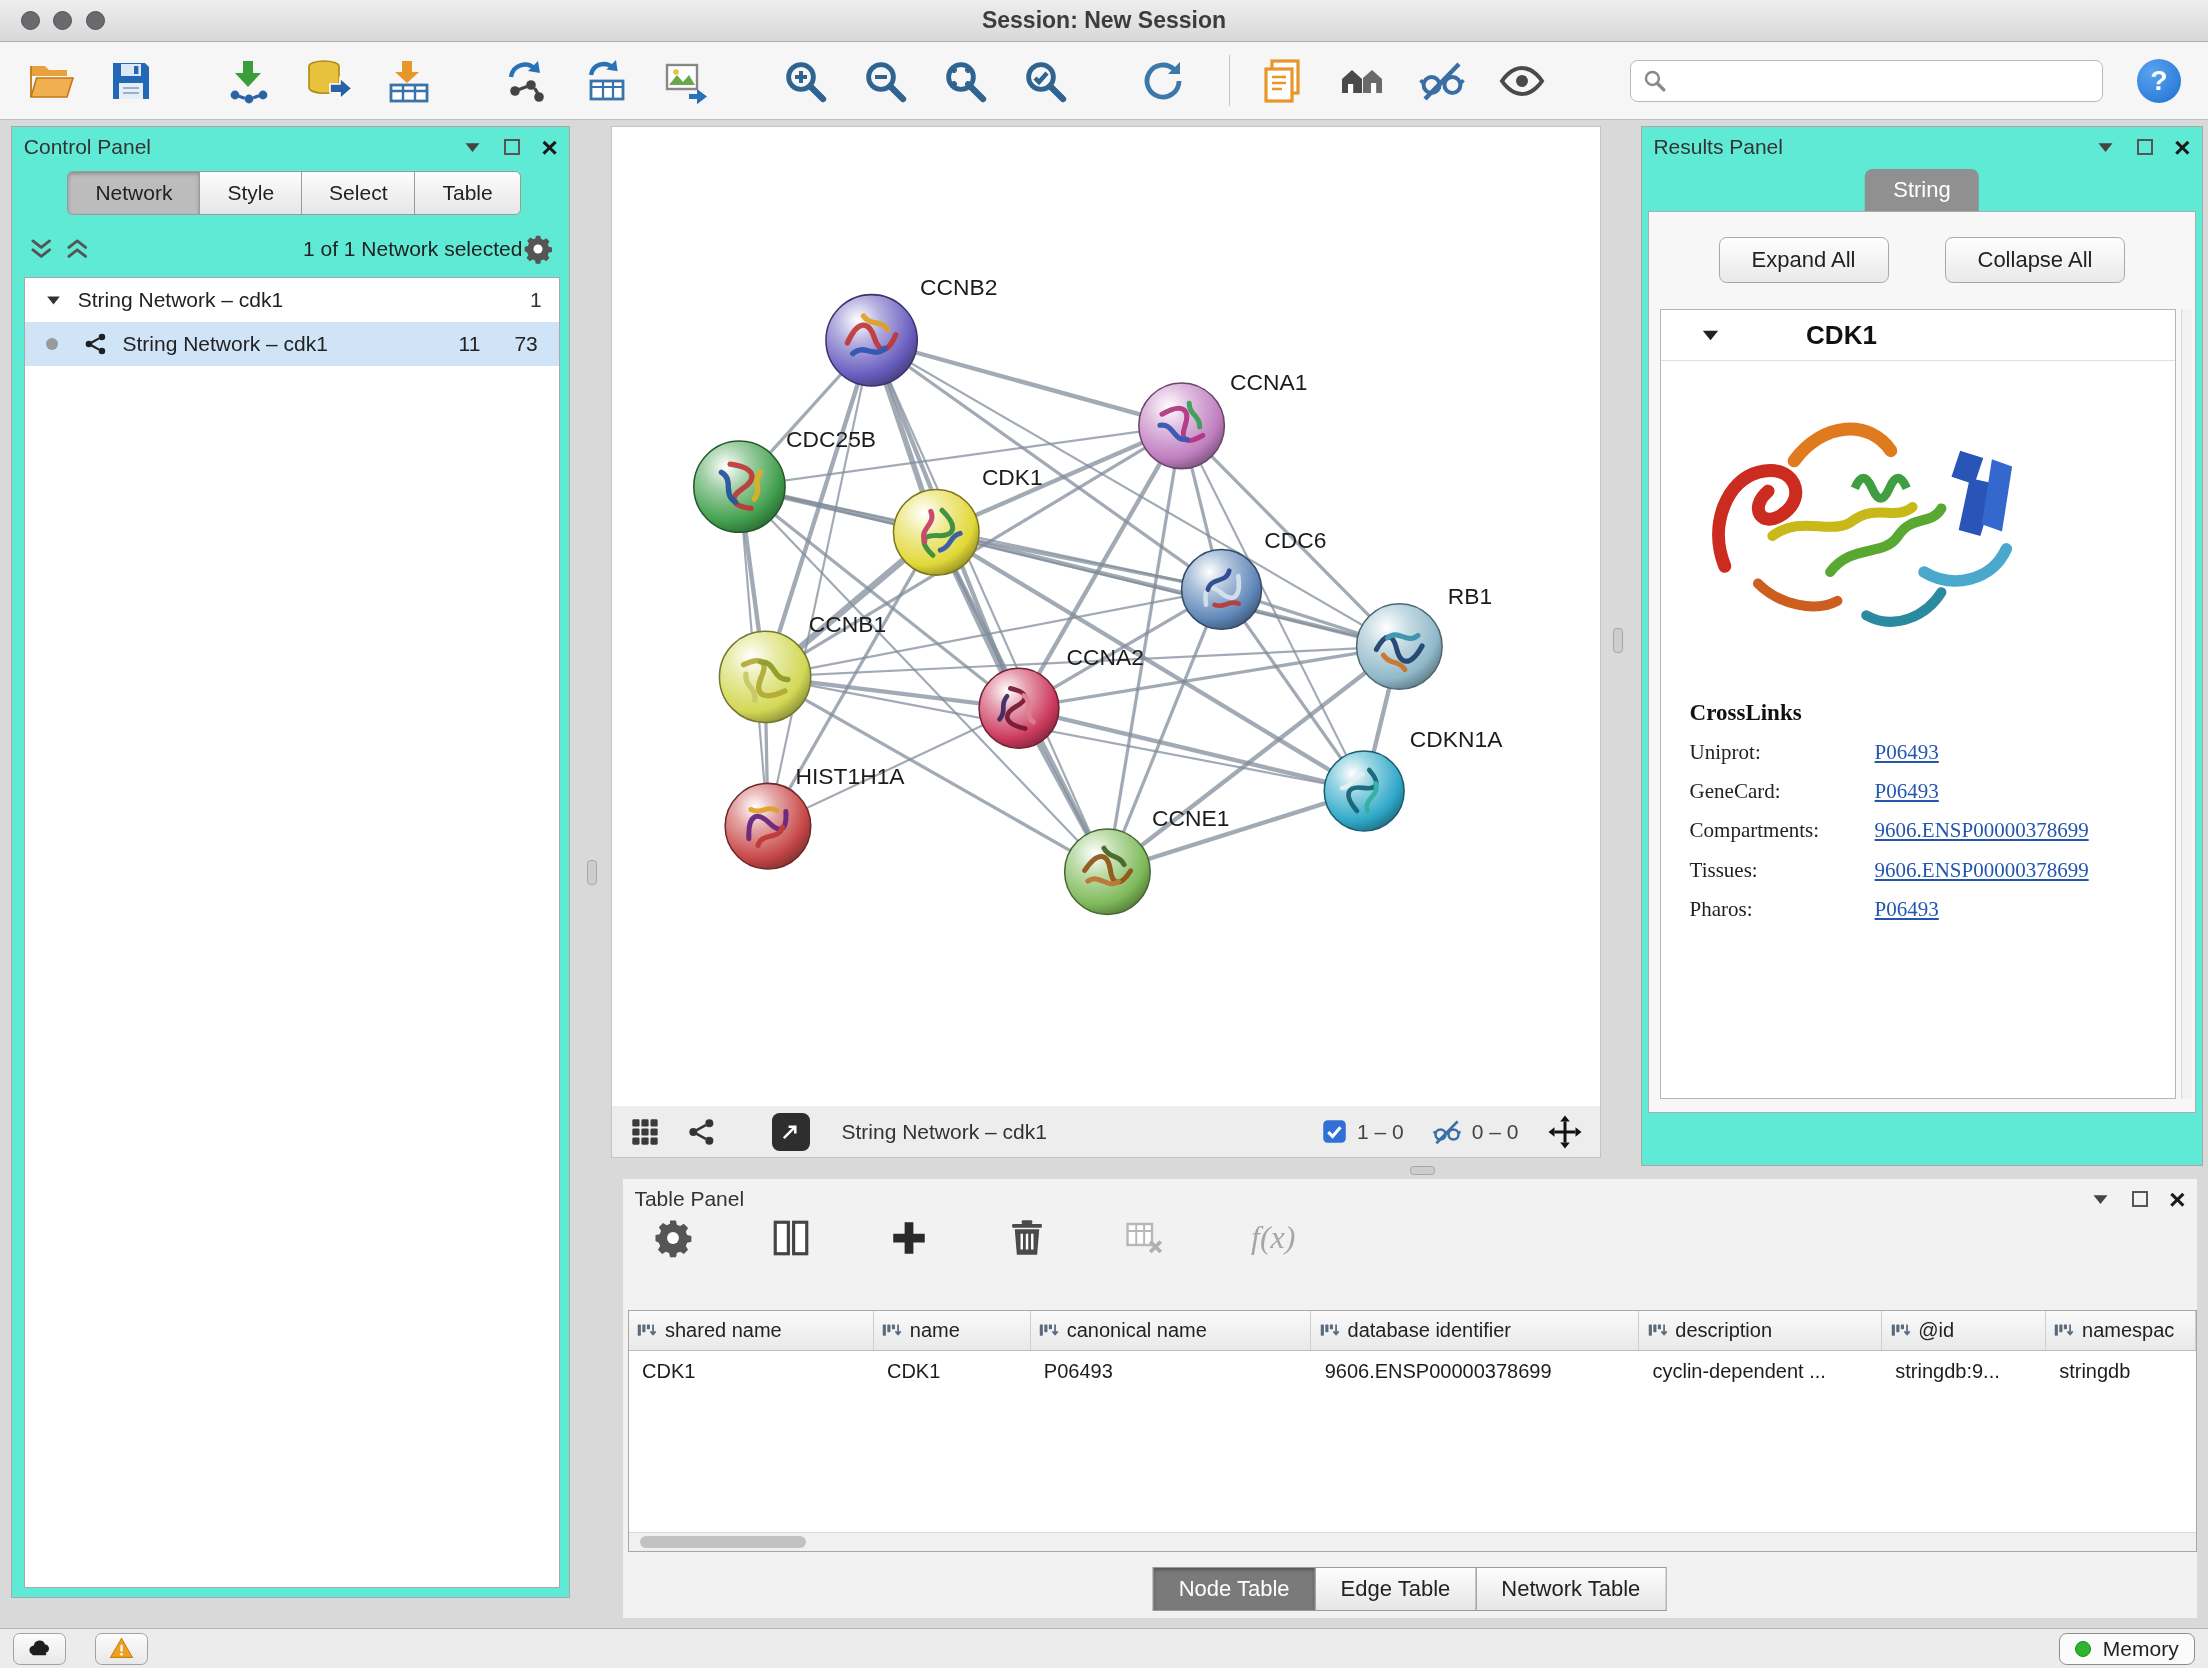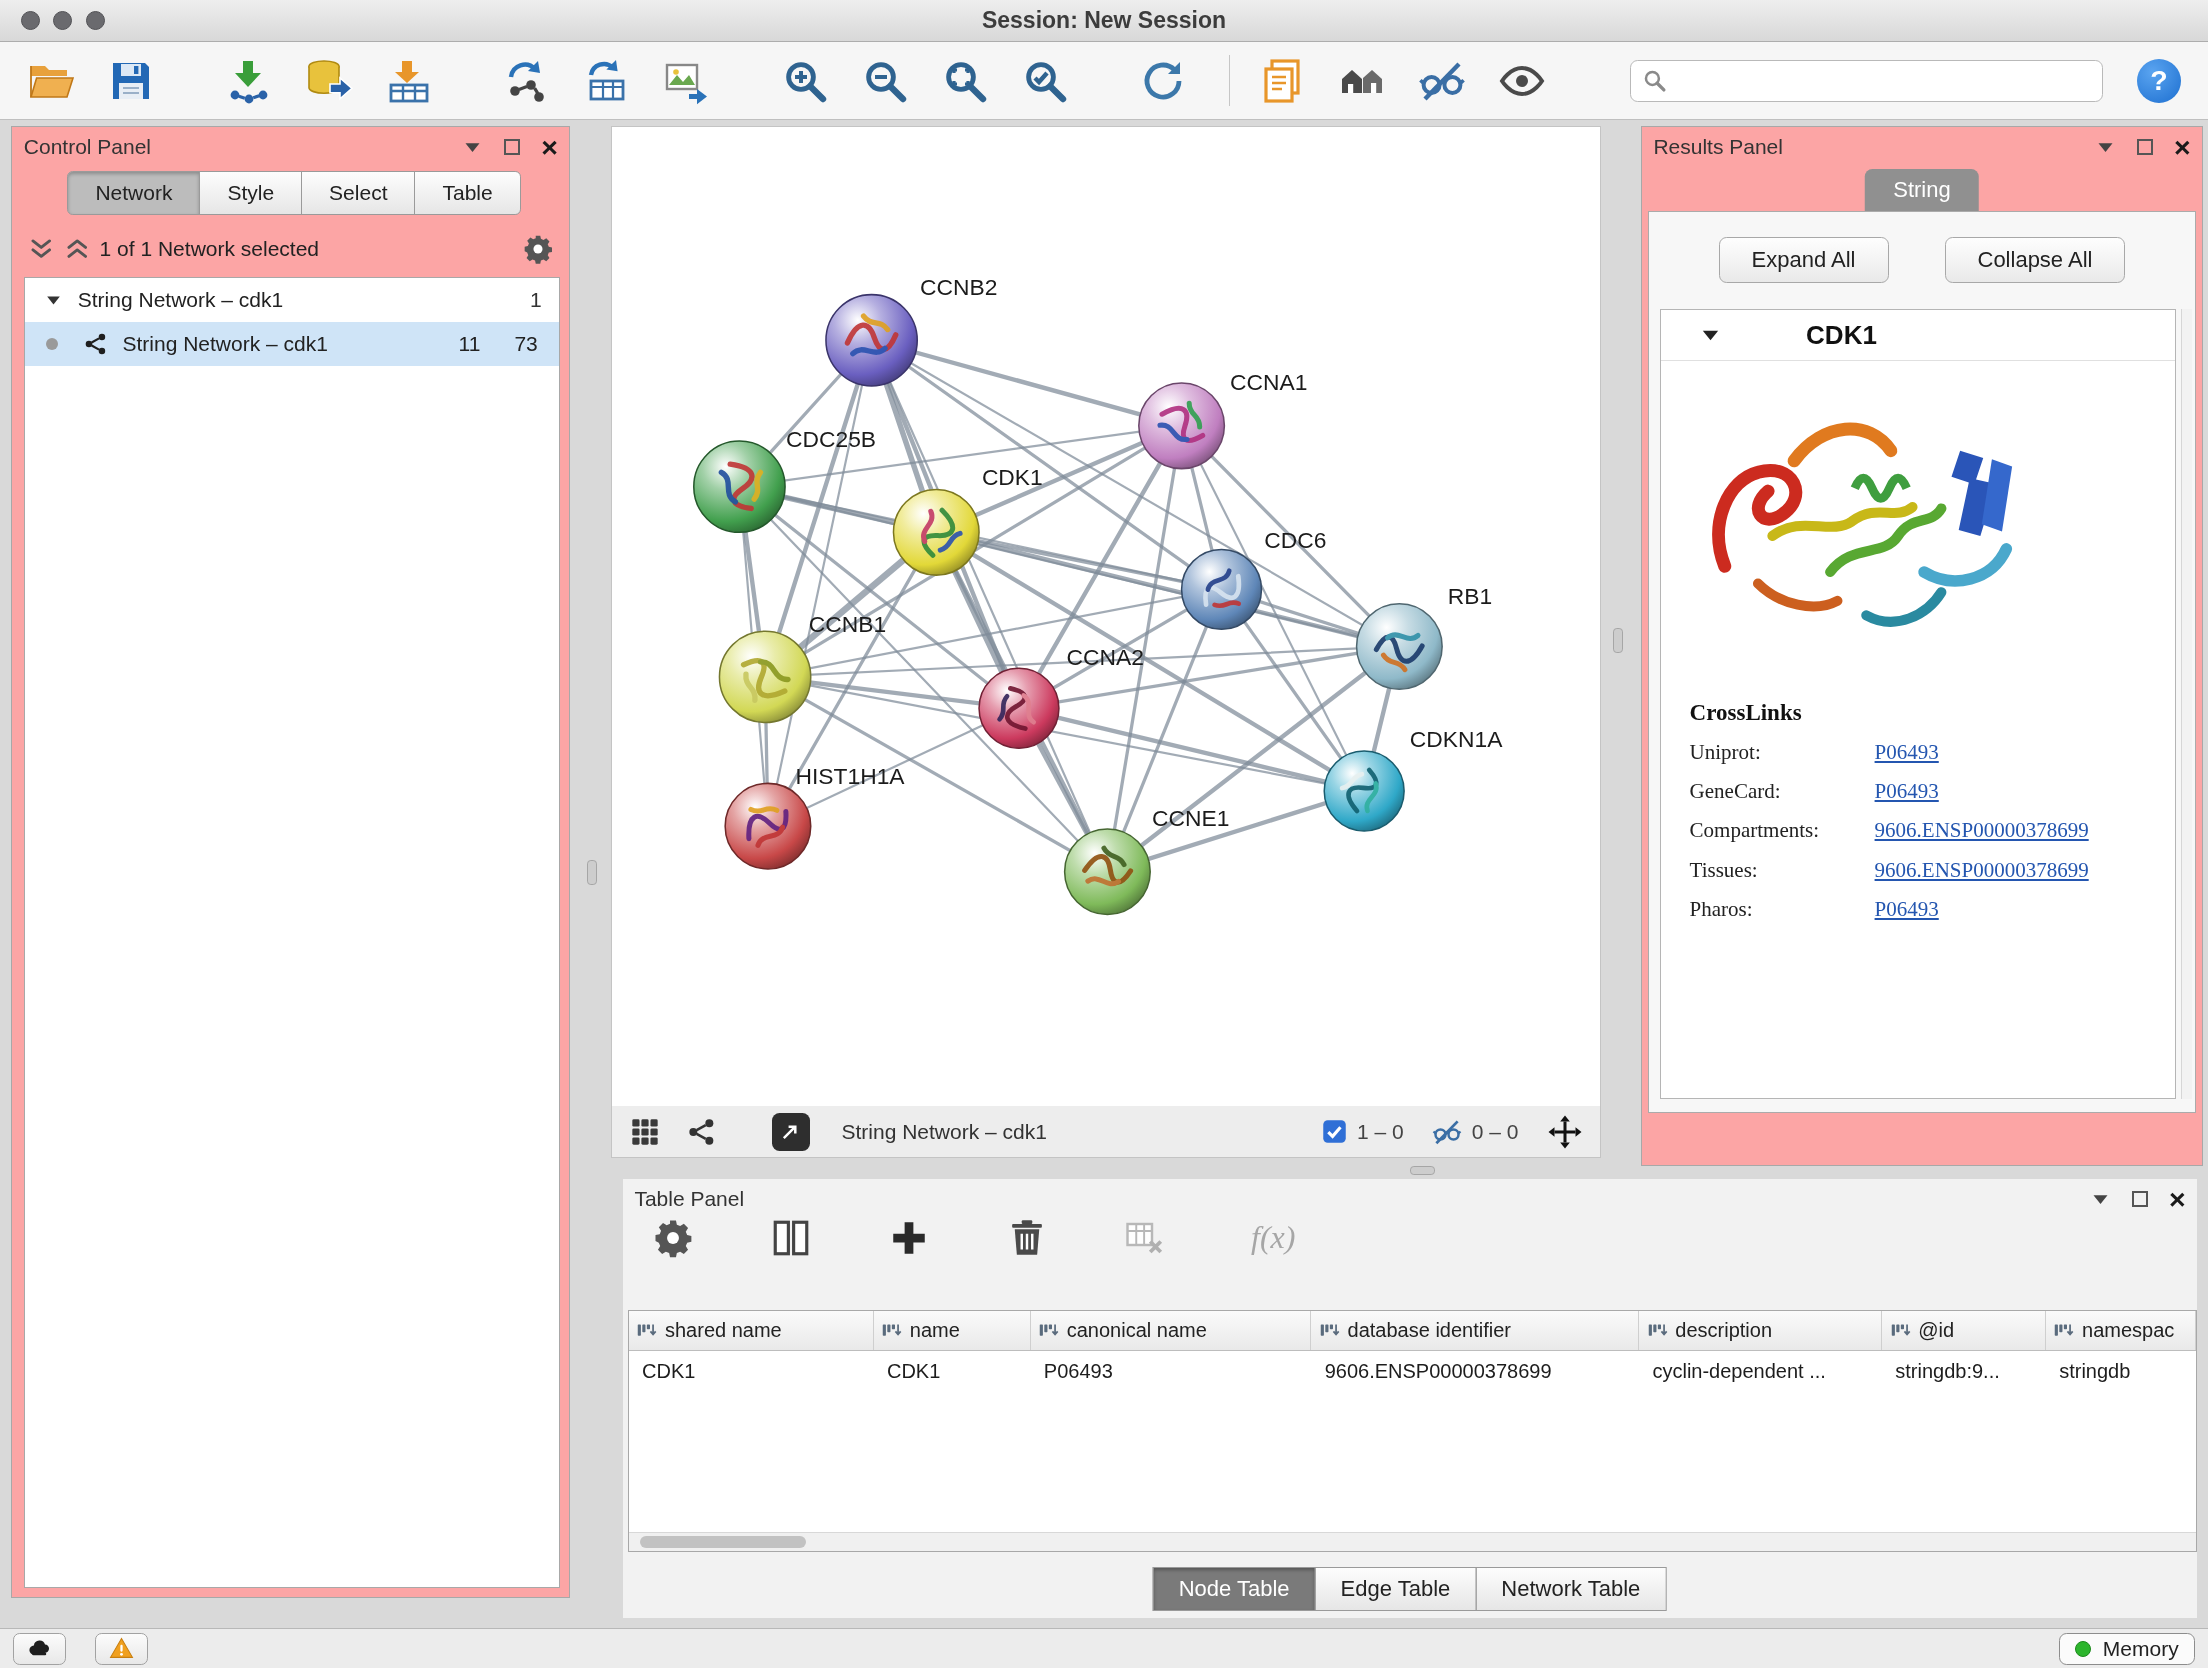--- a/index.html
+++ b/index.html
@@ -18,40 +18,40 @@
   .tbi{width:48px;height:48px;margin-right:32px;flex:0 0 auto;cursor:default;}
   .tbi svg{width:100%;height:100%;display:block;}
   .grp{margin-left:38px;}
   .tb-divider{width:1px;height:51px;background:#c6c6c6;margin:0 28.5px 0 9.5px;flex:0 0 auto;}
   #search-box{margin-left:auto;width:473px;height:42px;background:#fff;border:1px solid #b9b9b9;border-radius:7.6px;display:flex;align-items:center;padding:0 11.4px;}
   #search-box svg{width:25px;height:25px;color:#8a8a8a;}
   #search-input{border:none;outline:none;flex:1;height:36px;font-size:21px;background:transparent;}
   #help-btn{width:44px;height:44px;border-radius:50%;background:radial-gradient(circle at 35% 30%,#5aa4f0,#1d6fd0);color:#fff;font-size:28.5px;font-weight:bold;display:flex;align-items:center;justify-content:center;margin-left:34px;flex:0 0 auto;}
 
   
-  .panel{background:#fca5a5;border:1px solid #a8a8a8;}
+  .panel{background:#5eead4;border:1px solid #a8a8a8;}
   .phead{height:40px;display:flex;align-items:center;padding:0 11.4px;}
   .phead .ptitle{font-size:21px;color:#333;}
   .pbtns{margin-left:auto;display:flex;align-items:center;gap:21px;}
   .pbtn-tri{width:21px;height:21px;color:#444;}
   .pbtn-tri svg{width:100%;height:100%;}
   .pbtn-frame{width:16px;height:16px;border:2.4px solid #555;}
   .pbtn-close{font-size:28.5px;font-weight:bold;color:#1a1a1a;line-height:19px;}
 
   
   #control-panel{left:11.4px;top:126px;width:559px;height:1472px;}
   #cp-tabs{position:absolute;left:55px;top:44px;display:flex;}
   .cp-tab{height:44px;padding:0 27px;font-size:21px;display:flex;align-items:center;border:1px solid #9a9a9a;margin-left:-1px;background:linear-gradient(#fdfdfd,#e6e6e6);color:#222;}
   .cp-tab.first{border-radius:5.7px 0 0 5.7px;margin-left:0;}
   .cp-tab.last{border-radius:0 5.7px 5.7px 0;}
   .cp-tab.sel{background:#bcbcbc;box-shadow:inset 0 1.9px 3.8px rgba(0,0,0,.25);}
   #cp-statusrow{position:absolute;left:0;top:99px;width:100%;height:46px;display:flex;align-items:center;padding:0 15px;}
   #cp-statusrow .chev{width:28.5px;height:28.5px;color:#555;margin-right:7.6px;}
   #cp-statusrow .chev svg{width:100%;height:100%;}
-  #cp-status-label{flex:1;text-align:left;font-size:21px;color:#222;}
+  #cp-status-label{flex:1;text-align:right;font-size:21px;color:#222;}
   #cp-gear{width:32px;height:32px;color:#555;}
   #cp-gear svg{width:100%;height:100%;}
   #cp-tree{position:absolute;left:11.4px;top:150px;width:536px;bottom:9.5px;background:#fff;border:1px solid #a8a8a8;}
   .tree-row{height:44px;display:flex;align-items:center;font-size:21px;}
   #tree-root .disc{width:19px;height:19px;color:#333;margin:0 15px 0 19px;}
   #tree-root .disc svg{width:100%;height:100%;}
   #tree-root .cnt{margin-left:auto;margin-right:17px;color:#333;}
   #tree-child{background:#cfe4f7;}
   #tree-child .bullet{width:12.4px;height:12.4px;border-radius:50%;background:#9a9a9a;margin:0 25px 0 21px;}
   #tree-child .nicon{width:26px;height:26px;color:#1f1f1f;margin-right:13.3px;}

